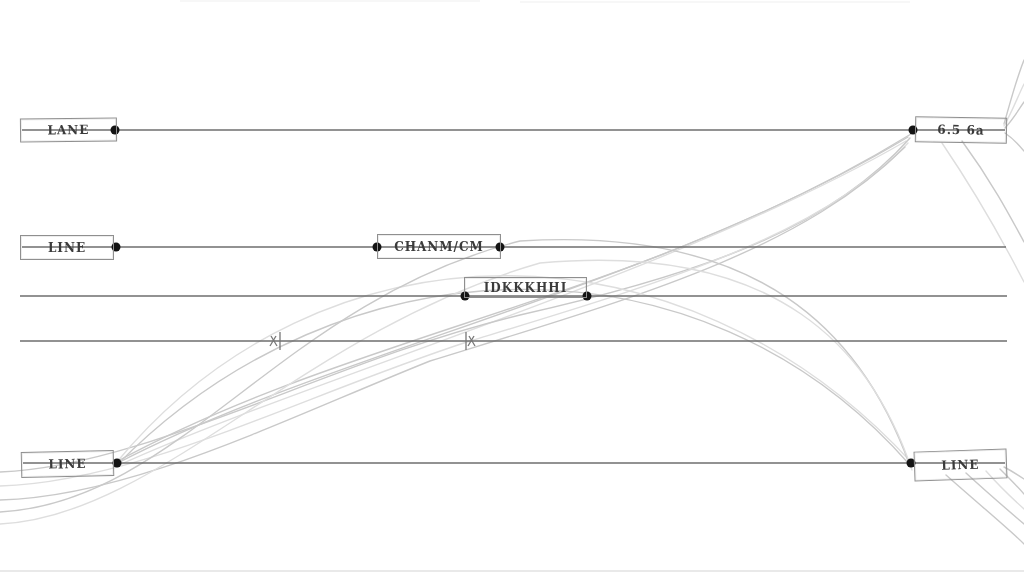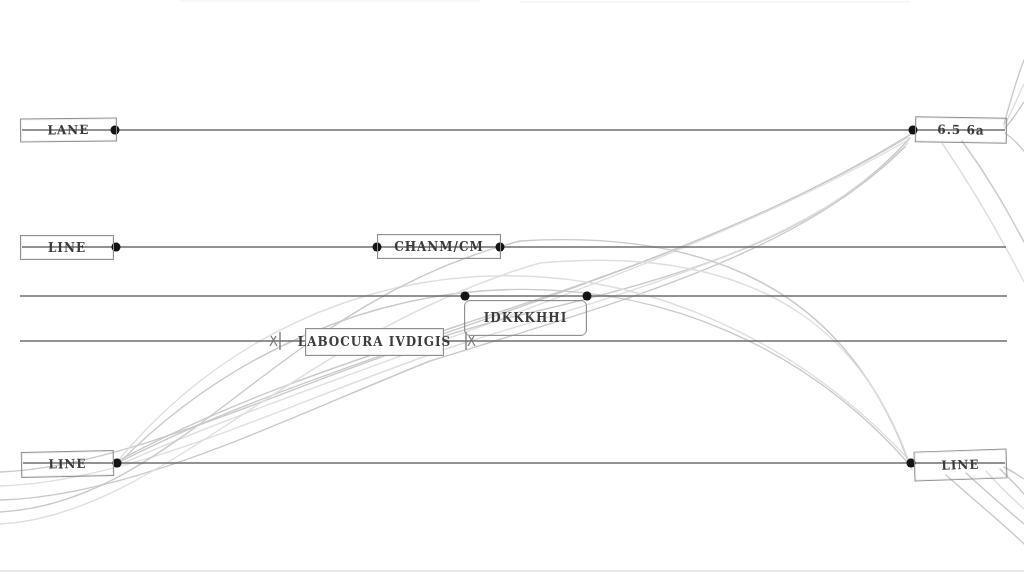--- a/index.html
+++ b/index.html
@@ -45,21 +45,21 @@
     letter-spacing:1px;
     color:var(--c-text);
     white-space:nowrap;
     transform:scaleY(1.05);
   }
   
   #n1{left:20px;top:118px;width:97px;height:24px;transform:rotate(-0.6deg);}
   #n2{left:915px;top:117px;width:92px;height:26px;transform:rotate(1deg);}
   #n3{left:20px;top:235px;width:94px;height:25px;}
   #n4{left:377px;top:234px;width:124px;height:25px;}
-  #n5{left:464px;top:300px;width:123px;height:36px;border-radius:6px;}
+  #n5{left:464px;top:277px;width:123px;height:21px;}
   #n6{left:305px;top:328px;width:139px;height:28px;}
   #n7{left:21px;top:451px;width:93px;height:26px;transform:rotate(-1.2deg);}
   #n8{left:914px;top:450px;width:93px;height:30px;transform:rotate(-2deg);}
 </style>
 </head>
 <body>
 
 <div class="canvas">
 
   <svg class="layer" viewBox="0 0 1024 575" xmlns="http://www.w3.org/2000/svg">
@@ -148,23 +148,20 @@
   </div>
 
   <div class="node" id="n4">
     <span class="lbl">CHANM/CM</span>
   </div>
 
   <div class="node" id="n5">
     <span class="lbl">IDKKKHHI</span>
   </div>
 
-  <div class="node solid" id="n6">
-    <span class="lbl">LABOCURA IVDIGIS</span>
-  </div>
 
   <div class="node" id="n7">
     <span class="lbl">LINE</span>
   </div>
 
   <div class="node" id="n8">
     <span class="lbl">LINE</span>
   </div>
 
 </div>

